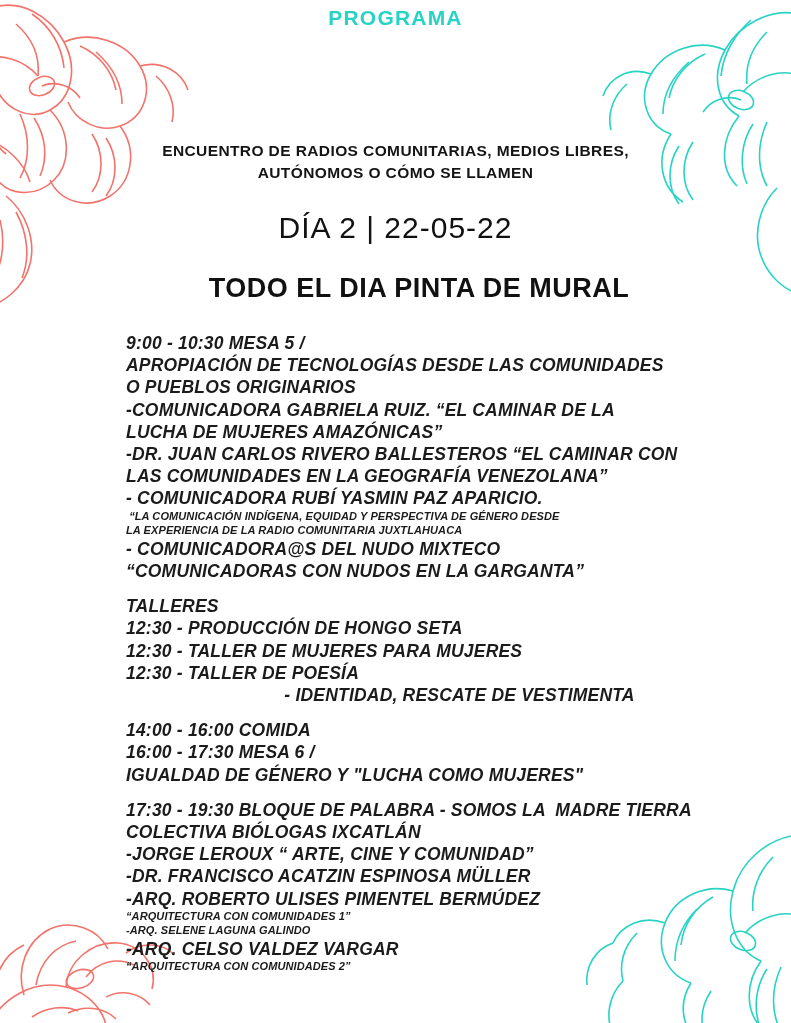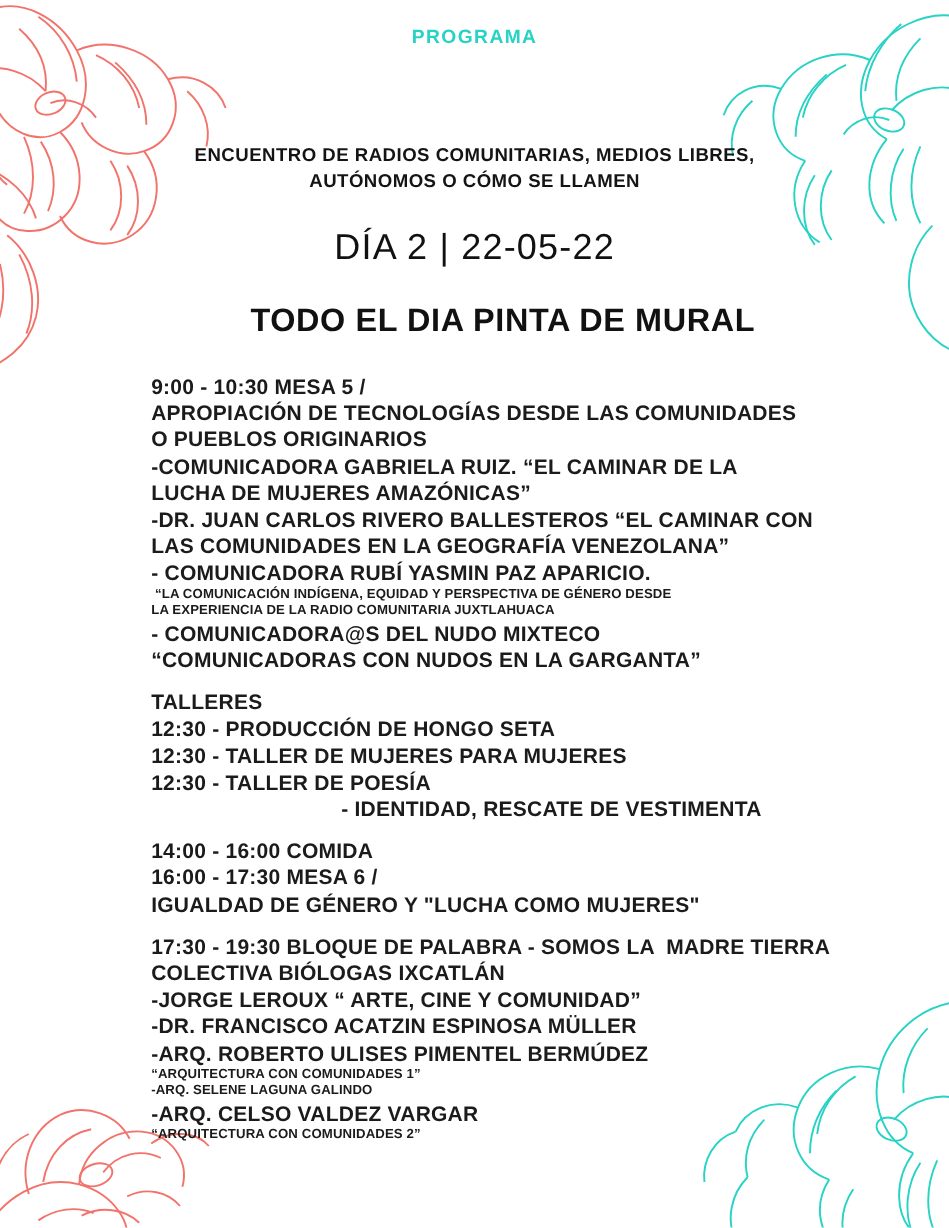--- a/index.html
+++ b/index.html
@@ -35,32 +35,32 @@
     z-index: 2;
     width: 791px;
     height: 1023px;
     box-sizing: border-box;
   }
 
   .program-title {
     text-align: center;
     color: #27d3c4;
     font-weight: bold;
-    font-size: 16px;
+    font-size: 21px;
     letter-spacing: 1.2px;
-    padding-top: 23px;
+    padding-top: 6px;
   }
 
   .subtitle {
     text-align: center;
     font-weight: bold;
     font-size: 15.5px;
     letter-spacing: 0.4px;
     line-height: 1.45;
-    margin-top: 78px;
+    margin-top: 110px;
     color: #141414;
   }
 
   .day-line {
     text-align: center;
     font-size: 30px;
     font-weight: normal;
     letter-spacing: 1px;
     margin-top: 26px;
     color: #111;
@@ -81,20 +81,21 @@
     padding-left: 126px;
     padding-right: 40px;
   }
 
   .ln {
     font-size: 17.5px;
     font-weight: bold;
     line-height: 1.27;
     letter-spacing: 0.2px;
     white-space: pre-wrap;
+    font-style: italic;
   }
   .ln.small {
     font-size: 11px;
     letter-spacing: 0.1px;
   }
   .ln.indent {
     padding-left: 42px;
     text-align: center;
   }
   .gap-sm { margin-top: 13px; }

